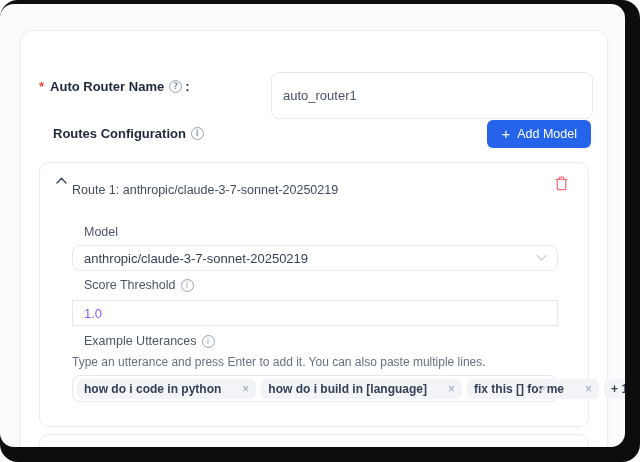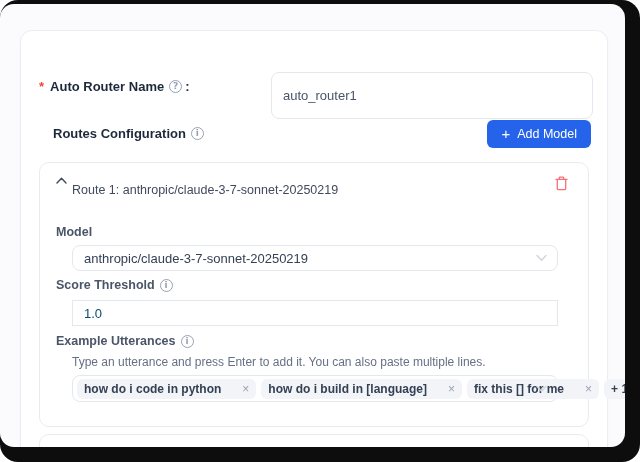--- a/index.html
+++ b/index.html
@@ -35,35 +35,35 @@
                  border:1px solid #e9ebf0; border-radius:10px; }
   .panel-1 { top:131px; height:265px; }
   .panel-2 { top:403px; height:80px; }
 
   .collapse-arrow { position:absolute; left:13px; top:10px; width:16px; height:14px;
                     display:flex; align-items:center; justify-content:center; cursor:pointer; background:none; border:none; }
   .panel-title { position:absolute; left:32px; top:20px; font-size:12.5px; color:#404a5c; }
   .trash-btn { position:absolute; right:18px; top:11px; width:18px; height:18px;
                display:flex; align-items:center; justify-content:center; background:none; border:none; cursor:pointer; }
 
-  .field-label { position:absolute; left:16px; font-size:12.5px; color:#4a5568;font-weight:bold; }
+  .field-label { position:absolute; left:44px; font-size:12.5px; color:#4a5568; }
   .f-model  { top:62px; }
   .f-score  { top:115px; }
   .f-utter  { top:171px;text-align:right; }
 
   .select-box { position:absolute; left:32px; right:30px; height:26px;
                 border:1px solid #e4e7ec; border-radius:8px; background:#fff;
                 display:flex; align-items:center; padding:0 26px 0 11px;
                 font-size:13px; color:#344054; cursor:pointer; }
   .model-select { top:82px;text-align:center; }
   .sel-chevron { position:absolute; right:10px; top:50%; transform:translateY(-50%); display:flex; }
 
   .score-input { position:absolute; left:32px; right:30px; top:137px; height:26px;
                  border:1px solid #e4e7ec; border-radius:0; background:#fff;
-                 font-family:inherit; font-size:13px; color:#0c4a6e; padding:0 11px; outline:none; }
+                 font-family:inherit; font-size:13px; color:#8b5cf6; padding:0 11px; outline:none; }
 
   .help-text { position:absolute; left:32px; top:192px; font-size:12px; color:#667085; }
 
   .tags-box { position:absolute; left:32px; right:30px; top:212px; height:27px;
               border:1px solid #e4e7ec; border-radius:8px; background:#fff;
               display:flex; align-items:center; gap:5px; padding:0 26px 0 4px; cursor:text; }
   .tag { background:#f2f4f7; border-radius:6px; height:20px; padding:0 7px;
          display:inline-flex; align-items:center; gap:21px;
          font-size:12px; font-weight:600; color:#344054; white-space:nowrap; }
   .tag-close { color:#98a2b3; font-weight:400; font-size:12px; cursor:pointer; line-height:1; }

